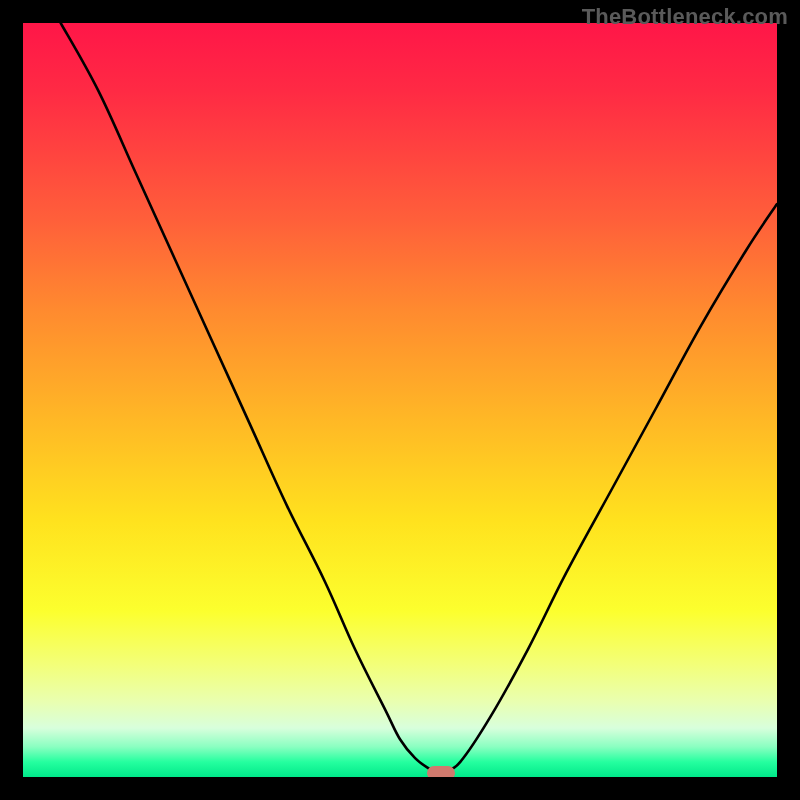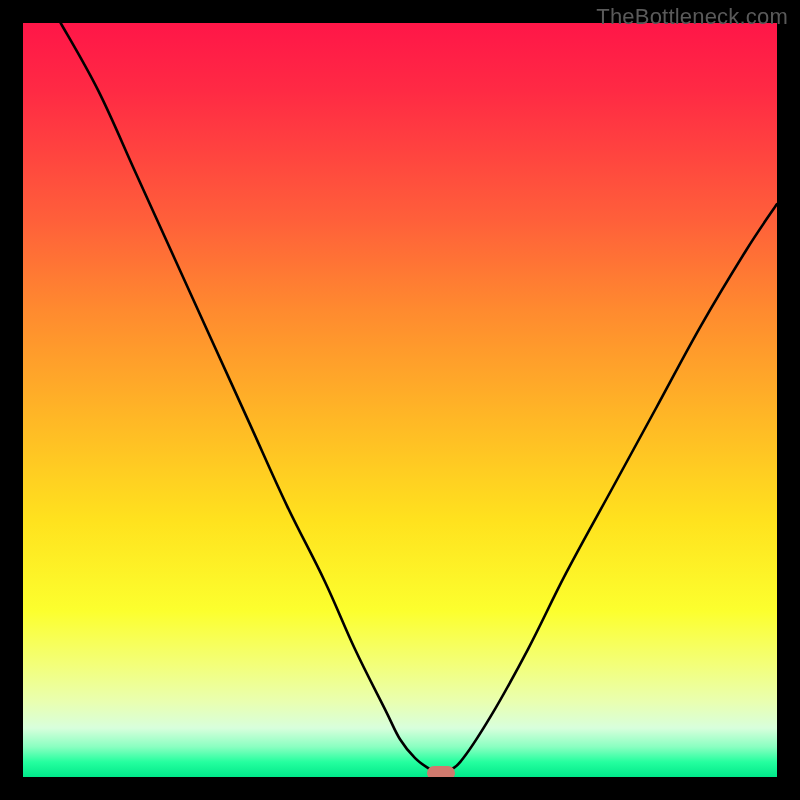--- a/index.html
+++ b/index.html
@@ -16,21 +16,21 @@
     width: 800px;
     height: 800px;
     background: #000;
   }
   .watermark {
     position: absolute;
     top: 4px;
     right: 12px;
     color: #5a5a5a;
     font-size: 22px;
-    font-weight: 400;
+    font-weight: 700;
     letter-spacing: 0.2px;
     z-index: 30;
   }
   .plot-area {
     position: absolute;
     left: 23px;
     top: 23px;
     width: 754px;
     height: 754px;
     overflow: hidden;

